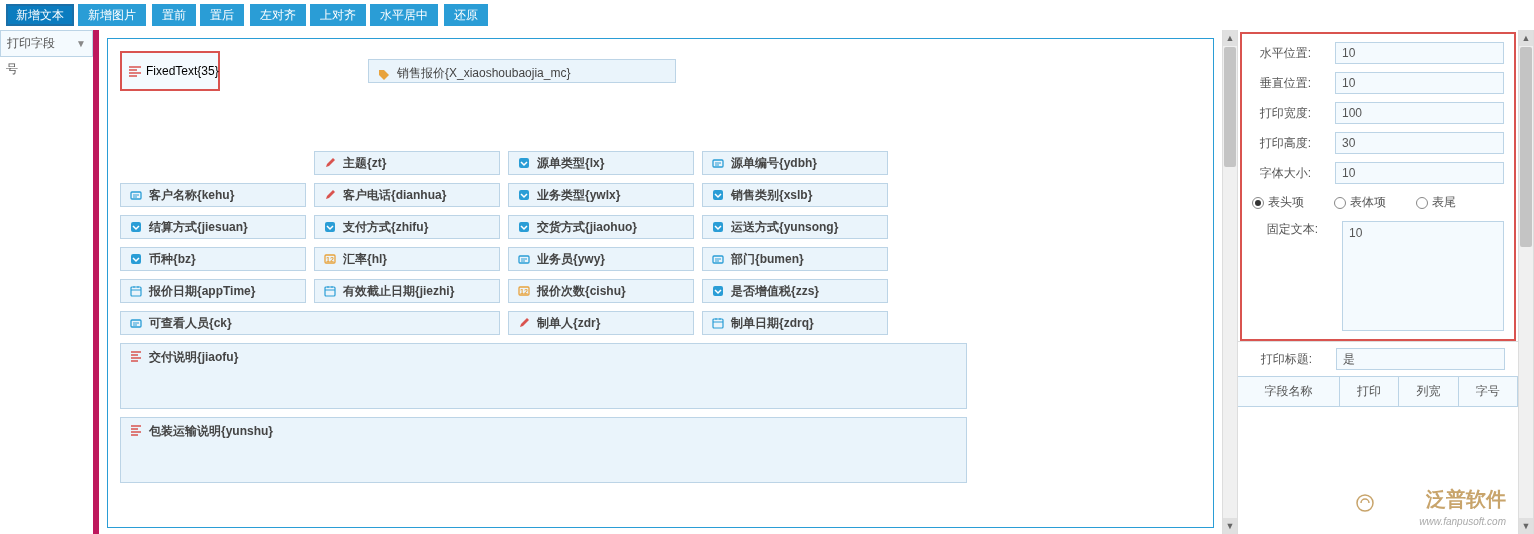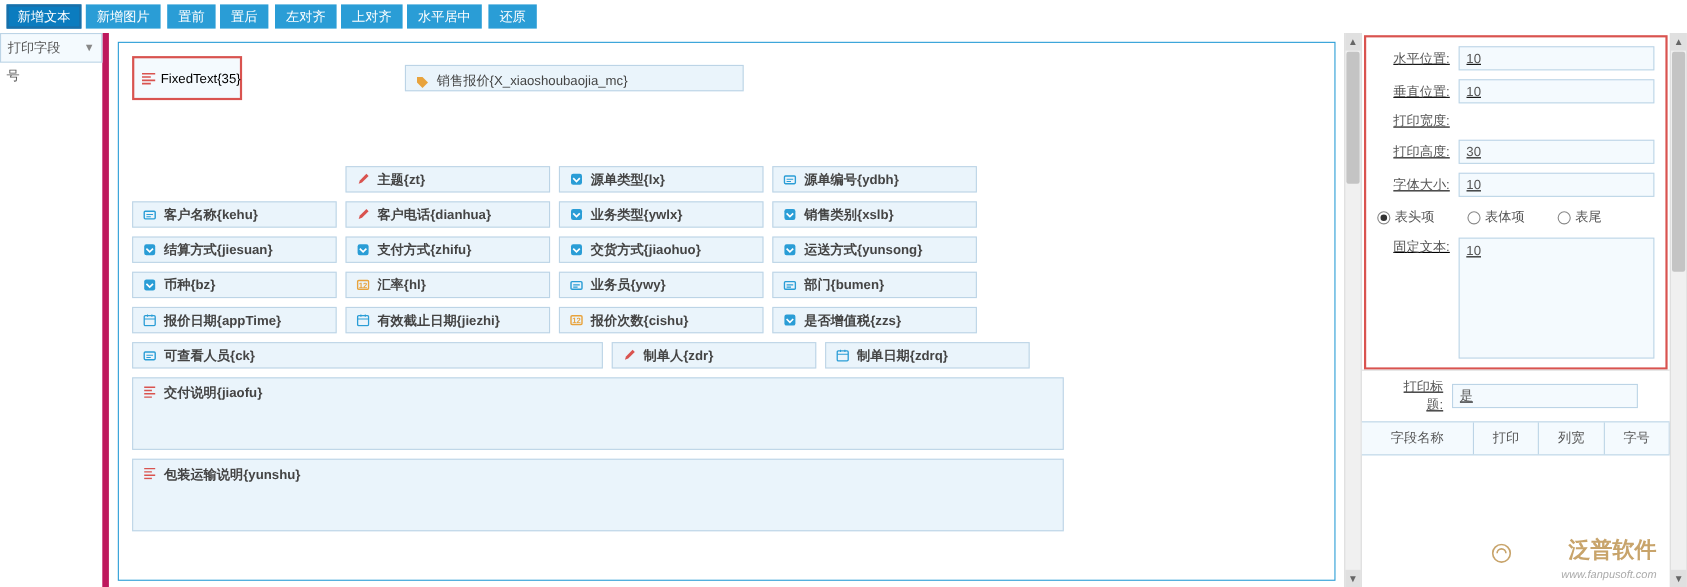--- a/index.html
+++ b/index.html
@@ -21,43 +21,43 @@
 .canvas { border: 1px solid #2a9dd6; background: #fff; min-height: 490px; position: relative; padding: 0; }
 
 .selected-box { position: absolute; top: 12px; left: 12px; width: 100px; height: 40px; border: 2px solid #d9534f; background: #f4fafe; display: flex; align-items: center; padding: 4px 6px; gap: 4px; }
 .icon { width: 14px; height: 14px; display: inline-flex; align-items: center; justify-content: center; flex-shrink: 0; }
 
 .title-box { position: absolute; top: 20px; left: 260px; width: 308px; height: 24px; background: #eaf4fb; border: 1px solid #bcd4e6; display: flex; align-items: flex-end; padding: 0 8px; gap: 6px; color: #444; }
 
 .field-grid { position: absolute; top: 112px; left: 12px; font-weight: bold; }
 .field-row { display: flex; gap: 8px; margin-bottom: 8px; }
 .field { width: 186px; height: 24px; background: #eaf4fb; border: 1px solid #bcd4e6; display: flex; align-items: center; padding: 0 8px; gap: 6px; color: #444; }
-.field.w2 { width: 428px; }
+.field.w2 { width: 380px; }
 .field.w4 { width: 847px; }
 .field.tall { height: 66px; align-items: flex-start; padding-top: 5px; }
 .field.empty { visibility: hidden; }
 
 .vscroll { width: 16px; background: #f0f0f0; border-left: 1px solid #ddd; border-right: 1px solid #ddd; display: flex; flex-direction: column; }
 .vscroll .arrow { height: 16px; background: #e0e0e0; text-align: center; font-size: 9px; line-height: 16px; color: #666; }
 .vscroll .thumb { flex: 0 0 120px; background: #c4c4c4; margin: 1px; border-radius: 2px; }
 .vscroll .track { flex: 1; }
 
 .right-panel { width: 280px; display: flex; flex-direction: column; }
 .prop-box { border: 2px solid #d9534f; margin: 2px 2px 0 2px; padding: 4px 0; }
-.prop-row { display: flex; align-items: center; padding: 4px 10px; gap: 8px; text-decoration: underline; }
+.prop-row { display: flex; align-items: center; padding: 4px 10px; gap: 24px; }
 .prop-label { width: 66px; text-align: right; color: #555; }
 .prop-input { flex: 1; height: 22px; border: 1px solid #bcd4e6; background: #f4fafe; padding: 0 6px; color: #555; font-size: 12px; }
 .radio-row { display: flex; align-items: center; padding: 6px 10px; gap: 30px; text-align: right; }
 .radio-item { display: flex; align-items: center; gap: 4px; color: #555; }
 .radio { width: 12px; height: 12px; border: 1px solid #888; border-radius: 50%; display: inline-flex; align-items: center; justify-content: center; }
 .radio.checked::after { content: ""; width: 6px; height: 6px; background: #333; border-radius: 50%; }
 .textarea { flex: 1; height: 110px; border: 1px solid #bcd4e6; background: #f4fafe; padding: 4px 6px; color: #555; resize: none; font-family: inherit; font-size: 12px; }
 
 .lower { border-top: 1px solid #ddd; }
-.lower .prop-row { padding: 6px 29px; }
+.lower .prop-row { padding: 6px 13px; }
 .tbl-hdr { display: flex; border-top: 1px solid #bcd4e6; border-bottom: 1px solid #bcd4e6; background: #f4fafe; }
 .tbl-hdr div { padding: 6px 8px; border-right: 1px solid #bcd4e6; color: #555; text-align: center; }
 .tbl-hdr .c1 { flex: 2; }
 .tbl-hdr .c2, .tbl-hdr .c3, .tbl-hdr .c4 { flex: 1; }
 
 .brand { position: absolute; right: 28px; bottom: 6px; text-align: right; color: #c8a46b; font-size: 13px; font-style: italic; }
 .brand .cn { font-weight: bold; font-size: 20px; font-style: normal; margin-left: 48px; }
 .brand .url { color: #aaa; font-size: 10px; }
 
 svg { display: block; }
@@ -359,20 +359,21 @@
       <div class="prop-row">
         <span class="prop-label">水平位置:</span>
         <input class="prop-input" value="10" style="">
       </div>
       <div class="prop-row">
         <span class="prop-label">垂直位置:</span>
         <input class="prop-input" value="10" style="">
       </div>
       <div class="prop-row">
         <span class="prop-label">打印宽度:</span>
+        <input class="prop-input" value="100" style="">
       </div>
       <div class="prop-row">
         <span class="prop-label">打印高度:</span>
         <input class="prop-input" value="30" style="">
       </div>
       <div class="prop-row">
         <span class="prop-label">字体大小:</span>
         <input class="prop-input" value="10" style="">
       </div>
       <div class="radio-row">

